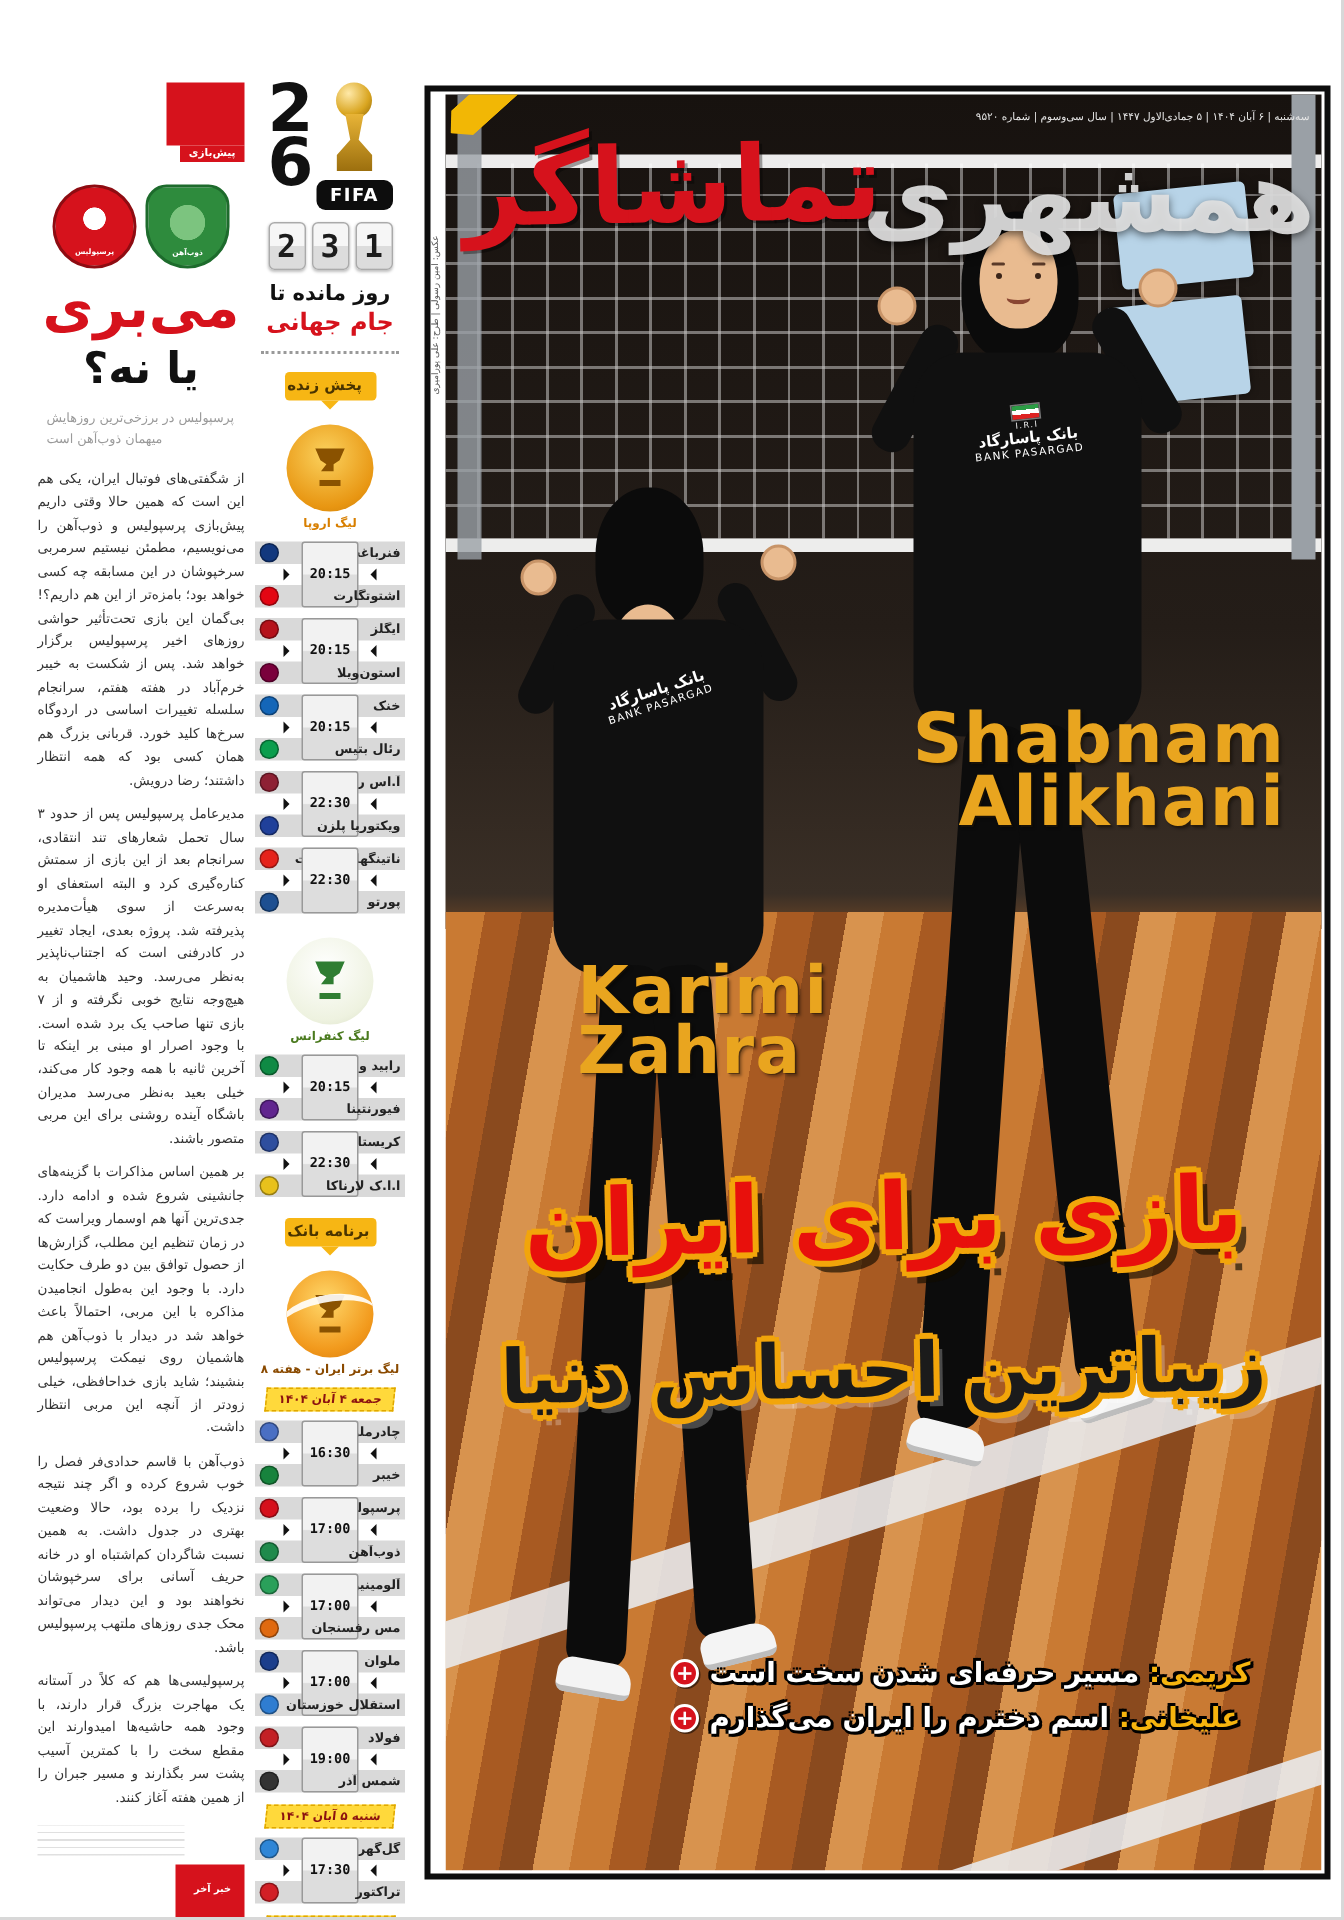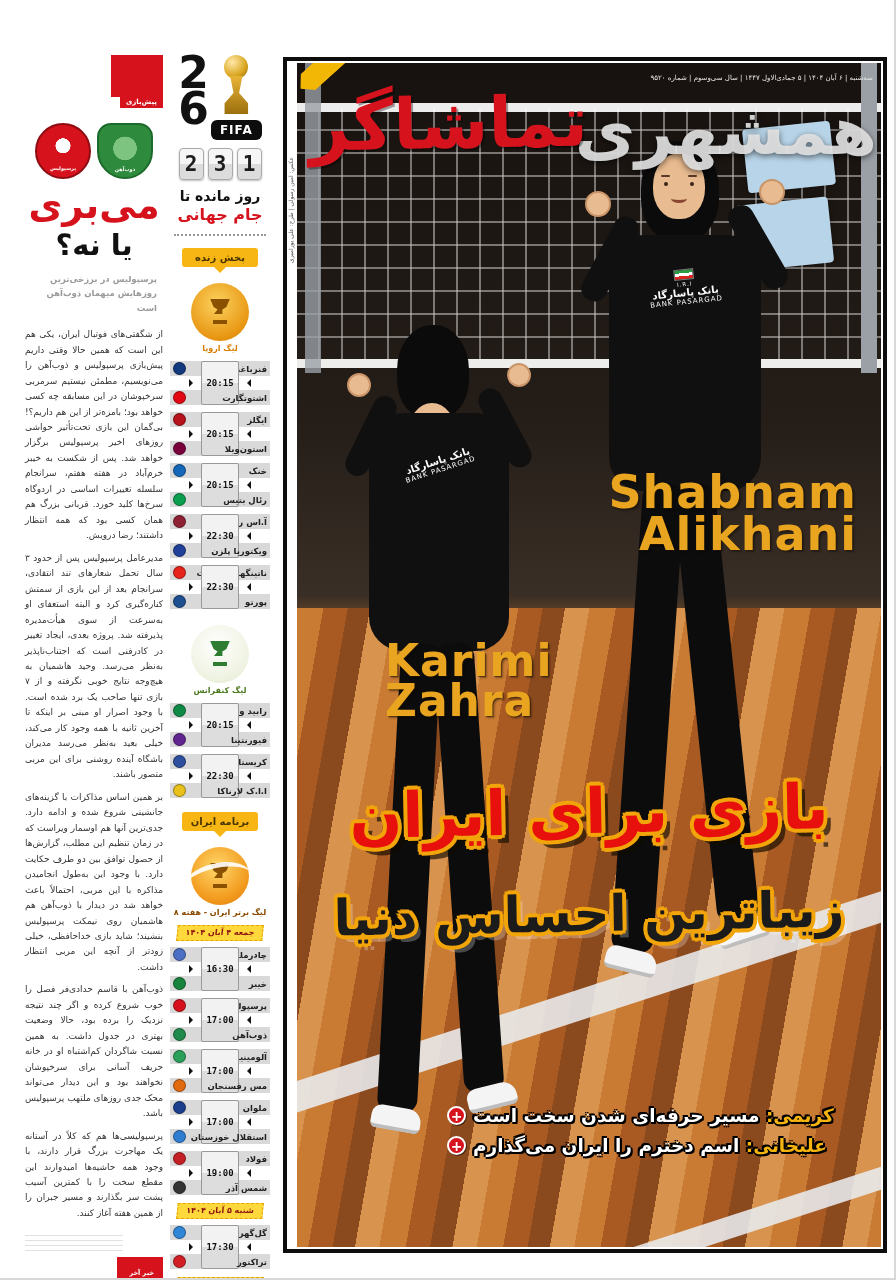--- a/index.html
+++ b/index.html
@@ -17,21 +17,21 @@
   .crest { width:56px; height:56px; position:relative; }
   .crest-zob { background:radial-gradient(circle at 50% 45%, #7cc47f 0 30%, #2e8b3d 31% 100%);
                border-radius:14px 14px 50% 50%; border:2px solid #1d6b2c; display:flex; align-items:flex-end; justify-content:center; }
   .crest-zob span { color:#fff; font-size:5px; font-weight:bold; padding-bottom:5px; }
   .crest-per { background:radial-gradient(circle at 50% 40%, #ffffff 0 18%, #d6121c 19% 100%);
                border-radius:50%; border:2px solid #8e0c12; display:flex; align-items:flex-end; justify-content:center; }
   .crest-per span { color:#fff; font-size:5px; font-weight:bold; padding-bottom:6px; }
   .crest-star { position:absolute; top:-14px; left:50%; transform:translateX(-50%); color:#f2b705; font-size:12px; }
   .hl-red   { color:#d6121c; font-size:37px; font-weight:900; text-align:center; line-height:1.05; }
   .hl-black { color:#111; font-size:29px; font-weight:900; text-align:center; margin-top:2px; }
-  .sub-grey { color:#9a9a9a; font-size:8.5px; font-weight:bold; text-align:right; margin:10px 6px 12px; line-height:1.7; }
+  .sub-grey { color:#9a9a9a; font-size:8.5px; font-weight:normal; text-align:left; margin:10px 6px 12px; line-height:1.7; }
   .body-text p { font-size:9px; line-height:1.72; text-align:justify; color:#333; margin-bottom:7px; }
   .rule-lines { height:20px; margin:10px 40px 0 0;
                 background:repeating-linear-gradient(0deg,#e0e0e0 0 1px,transparent 1px 5px); }
   .tag2-wrap { display:flex; justify-content:flex-start; margin-top:6px; }
   .tag2 { background:#d6121c; width:46px; height:40px; position:relative; }
   .tag2 .tag-label2 { position:absolute; top:12px; right:9px; color:#fff; font-size:6.5px; font-weight:bold; }
 
   
   .mid-col { position:absolute; left:170px; top:55px; width:100px; direction:rtl; }
   .fifa-mark { display:flex; justify-content:center; align-items:flex-start; gap:4px; margin-bottom:8px; direction:ltr; }
@@ -46,22 +46,22 @@
   .fifa-box { background:#0d0d0d; color:#fff; font-weight:900; font-size:12px; letter-spacing:1px;
               border-radius:6px; padding:3px 9px; margin-top:3px; }
   .flip-row { display:flex; justify-content:center; gap:4px; margin:6px 0 8px; direction:ltr; }
   .flip-card { width:25px; height:32px; background:linear-gradient(180deg,#f6f6f6 49%,#dcdcdc 51%);
                border:1px solid #aaa; border-radius:4px; display:flex; align-items:center; justify-content:center;
                font-family:"DejaVu Sans Mono",monospace; font-weight:bold; font-size:21px; color:#1c1c1c;
                box-shadow:0 1px 2px rgba(0,0,0,.25); }
   .cd-line1 { text-align:center; font-size:14px; font-weight:900; color:#111; }
   .cd-line2 { text-align:center; font-size:16px; font-weight:900; color:#d6121c; margin-top:1px; }
   .dotted-sep { border-top:2px dotted #999; margin:10px 4px 12px; }
-  .ytab { background:#f7b614; color:#4a3400; font-size:10px; font-weight:900; text-align:center;
-          border-radius:3px; padding:4px 2px; width:76px; margin:0 auto 6px; position:relative; }
+  .ytab { background:#f7b614; color:#4a3400; font-size:10px; font-weight:900; text-align:left;
+          border-radius:3px; padding:4px 2px; width:61px; margin:0 auto 6px; position:relative; }
   .ytab::after { content:""; position:absolute; bottom:-6px; left:50%; transform:translateX(-50%);
                  border:6px solid transparent; border-top-color:#f7b614; border-bottom:0; }
   .sched-league { text-align:center; margin:16px 0 8px; }
   .league-circle { width:58px; height:58px; border-radius:50%; margin:0 auto 3px; display:flex; align-items:center; justify-content:center; }
   .lc-europa { background:radial-gradient(circle at 45% 35%, #fbd25e, #e89612 70%, #c97b06); }
   .lc-conf   { background:radial-gradient(circle at 45% 35%, #ffffff, #eef2e0 70%, #d8dec4); }
   .lc-iran   { background:radial-gradient(circle at 45% 35%, #ffd86b, #f29a1d 65%, #d97908); position:relative; overflow:hidden; }
   .lc-iran::after { content:""; position:absolute; left:-8px; top:16px; width:70px; height:34px;
                     border-radius:50%; border-top:5px solid rgba(255,255,255,.9); transform:rotate(-12deg); }
   .mini-cup { width:20px; height:27px; }
@@ -347,21 +347,21 @@
         <div class="time-row">
           <span class="tick tick-r"></span>
           <span class="time-chip">22:30</span>
           <span class="tick tick-l"></span>
         </div>
         <div class="team-bar">
           <span class="team-logo" style="background:#e8c11c"></span>
           <span class="team-name">ا.ا.ک لارناکا</span>
         </div>
       </div>
-      <div class="ytab" style="margin-top: 14px;">برنامه ایران</div>
+      <div class="ytab" style="margin-top: 14px;">برنامه بانک</div>
       <div class="sched-league">
         <div class="league-circle lc-iran">
           <div class="mini-cup cup-brown">
             <div class="mini-cup-body"></div>
             <div class="mini-cup-base"></div>
           </div>
         </div>
         <div class="league-label iran">لیگ برتر ایران - هفته ۸</div>
       </div>
       <div class="sched-date">جمعه ۴ آبان ۱۴۰۴</div>

